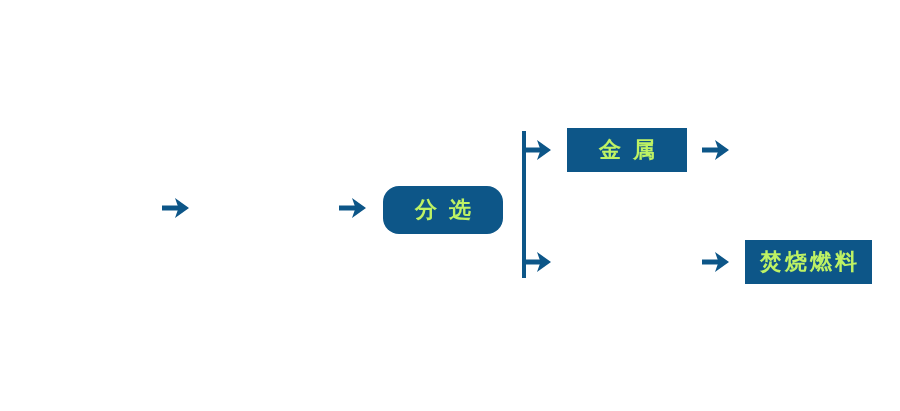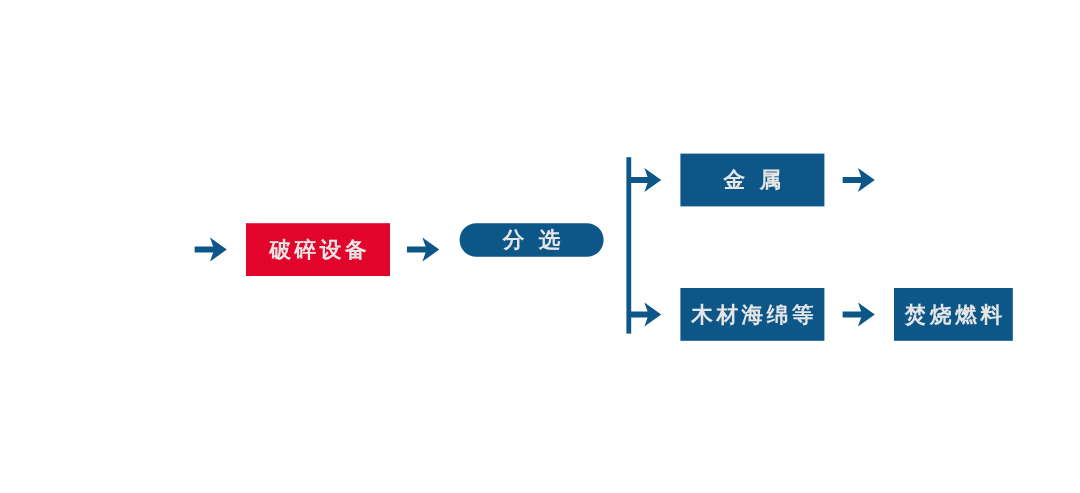--- a/index.html
+++ b/index.html
@@ -13,39 +13,39 @@
     height: 411px;
     background: #ffffff;
     overflow: hidden;
     font-family: "Liberation Sans", "DejaVu Sans", sans-serif;
   }
   .node {
     position: absolute;
     display: flex;
     align-items: center;
     justify-content: center;
-    color: #e5e5e5;
-    font-size: 18px;
+    color: #bef264;
+    font-size: 22px;
     font-weight: bold;
     letter-spacing: 3px;
     padding-left: 3px;
     box-sizing: border-box;
     white-space: nowrap;
   }
   .node.blue { background: #0d5688; }
   .node.red  { background: #e2042b; }
   .node.wide-ls { letter-spacing: 12px; padding-left: 12px; }
 
   .n-bulky   { left: 32px;  top: 186px; width: 121px; height: 44px; }
   .n-crusher { left: 205px; top: 186px; width: 120px; height: 44px; }
-  .n-sorting { left: 383px; top: 186px; width: 120px; height: 28px; border-radius: 16px; }
+  .n-sorting { left: 383px; top: 186px; width: 120px; height: 48px; border-radius: 16px; }
   .n-metal   { left: 567px; top: 128px; width: 120px; height: 44px; }
   .n-recycle { left: 745px; top: 128px; width: 123px; height: 44px; }
   .n-wood    { left: 567px; top: 240px; width: 120px; height: 44px; }
-  .n-fuel    { left: 745px; top: 240px; width: 99px; height: 44px; }
+  .n-fuel    { left: 745px; top: 240px; width: 127px; height: 44px; }
 
   .arrow { position: absolute; }
   .a1 { left: 162px; top: 197px; }
   .a2 { left: 339px; top: 197px; }
   .a3 { left: 702px; top: 139px; }
   .a4 { left: 702px; top: 251px; }
   .branch-top    { left: 524px; top: 139px; }
   .branch-bottom { left: 524px; top: 251px; }
 
   .vline {
@@ -61,21 +61,20 @@
 <body>
 
 <div class="canvas">
 
 
   <svg class="arrow a1" width="28" height="22" viewBox="0 0 28 22">
     <path d="M0 11 L17 11" stroke="#0d5688" stroke-width="5"></path>
     <path d="M13 1 L27 11 L13 21 L16.5 11 Z" fill="#0d5688"></path>
   </svg>
 
-  <div class="node red n-crusher">破碎设备</div>
 
   <svg class="arrow a2" width="28" height="22" viewBox="0 0 28 22">
     <path d="M0 11 L17 11" stroke="#0d5688" stroke-width="5"></path>
     <path d="M13 1 L27 11 L13 21 L16.5 11 Z" fill="#0d5688"></path>
   </svg>
 
   <div class="node blue wide-ls n-sorting">分选</div>
 
   <div class="vline"></div>
 
@@ -90,21 +89,20 @@
   </svg>
 
   <div class="node blue wide-ls n-metal">金属</div>
 
   <svg class="arrow a3" width="28" height="22" viewBox="0 0 28 22">
     <path d="M0 11 L17 11" stroke="#0d5688" stroke-width="5"></path>
     <path d="M13 1 L27 11 L13 21 L16.5 11 Z" fill="#0d5688"></path>
   </svg>
 
 
-  <div class="node blue n-wood">木材海绵等</div>
 
   <svg class="arrow a4" width="28" height="22" viewBox="0 0 28 22">
     <path d="M0 11 L17 11" stroke="#0d5688" stroke-width="5"></path>
     <path d="M13 1 L27 11 L13 21 L16.5 11 Z" fill="#0d5688"></path>
   </svg>
 
   <div class="node blue n-fuel">焚烧燃料</div>
 
 </div>
 

